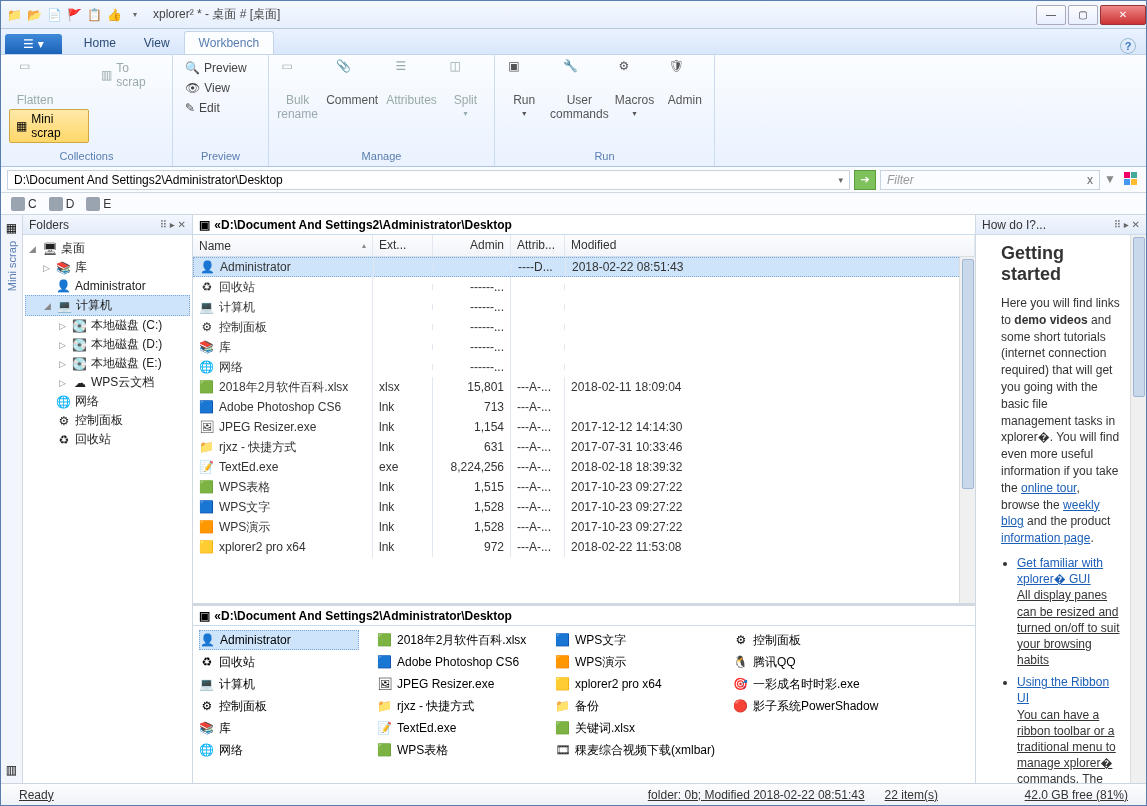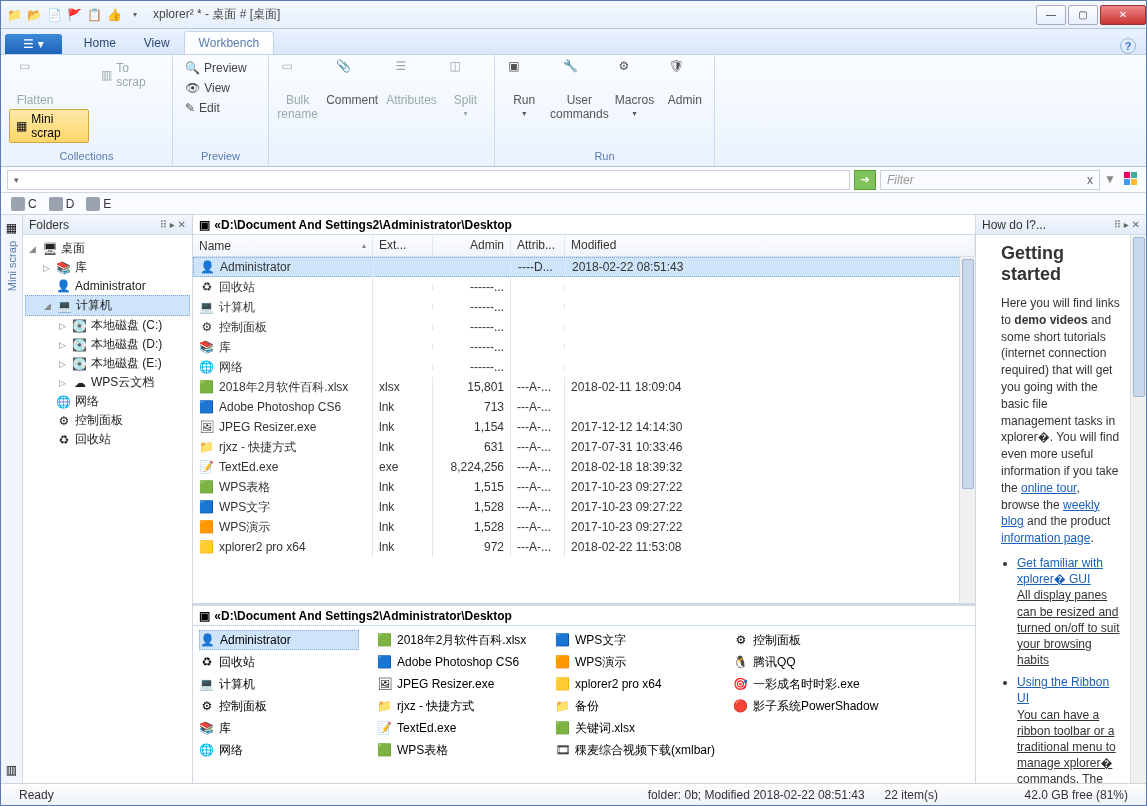--- a/index.html
+++ b/index.html
@@ -82,21 +82,21 @@
 .help-body { flex:1; overflow:auto; padding:8px 25px; font-size:11px; color:#333; position:relative; }
 .help-body h2 { font-size:18px; font-weight:bold; margin-bottom:10px; }
 .help-body p { margin-bottom:8px; line-height:1.4; }
 .help-body a { color:#1b5fb8; text-decoration:underline; }
 .help-body ul { padding-left:16px; }
 .help-body li { margin-bottom:6px; line-height:1.35;text-decoration:underline; }
 .help-body .scrollbar { right:0; }
 
 
 .statusbar { height:22px; border-top:1px solid #ccd4de; background:linear-gradient(#fdfdfe,#eef2f8); display:flex; align-items:center; padding:0 8px; color:#333; }
-.statusbar .sseg { padding:0 10px; }
+.statusbar .sseg { padding:0 10px;text-decoration:underline; }
 .statusbar .spacer { flex:1; }
 
 
 .sq { width:14px; height:14px; border-radius:2px; display:inline-block; }
 .grey { background:#9aa3b0; }
 </style>
 </head>
 <body>
 
 <div class="titlebar">
@@ -178,20 +178,21 @@
       <div class="rbtn-big disabled">
           <span class="ic">☰</span>
           <span>Attributes</span>
         </div>
       <div class="rbtn-big disabled">
           <span class="ic">◫</span>
           <span>Split</span>
           <span style="font-size:8px;">▾</span>
         </div>
     </div>
+    <div class="cap">Manage</div>
   </div>
 
   <div class="rgroup" style="width:220px;">
     <div class="row">
       <div class="rbtn-big">
           <span class="ic">▣</span>
           <span>Run</span>
           <span style="font-size:8px;">▾</span>
         </div>
       <div class="rbtn-big">
@@ -208,20 +209,21 @@
           <span class="ic">🛡</span>
           <span>Admin</span>
         </div>
     </div>
     <div class="cap">Run</div>
   </div>
 </div>
 
 <div class="addr-bar">
   <div class="addr-input">
+    <span>D:\Document And Settings2\Administrator\Desktop</span>
     <span style="font-size:9px;color:#666;">▾</span>
   </div>
   <div class="go-btn">➔</div>
   <div class="filter-input">
     <span>Filter</span>
     <span style="font-style:normal;color:#666;">x</span>
   </div>
   <span class="mini-icon" style="color:#888;">▼</span>
   <span class="mini-icon">
     <svg width="14" height="14">

